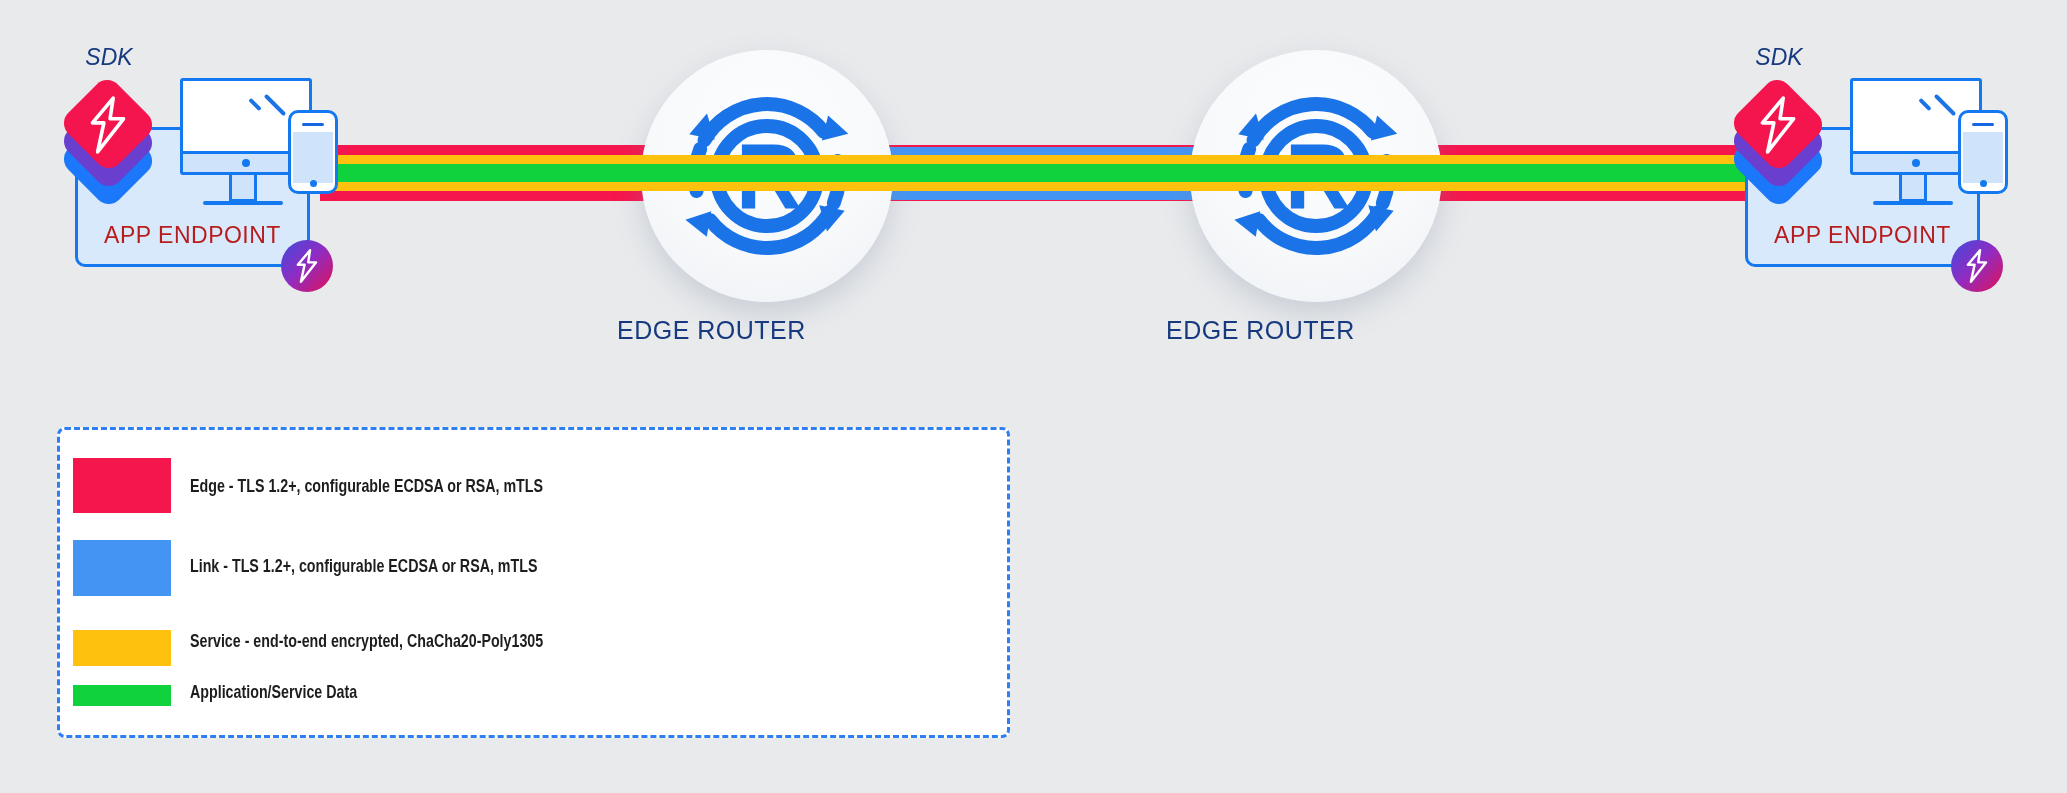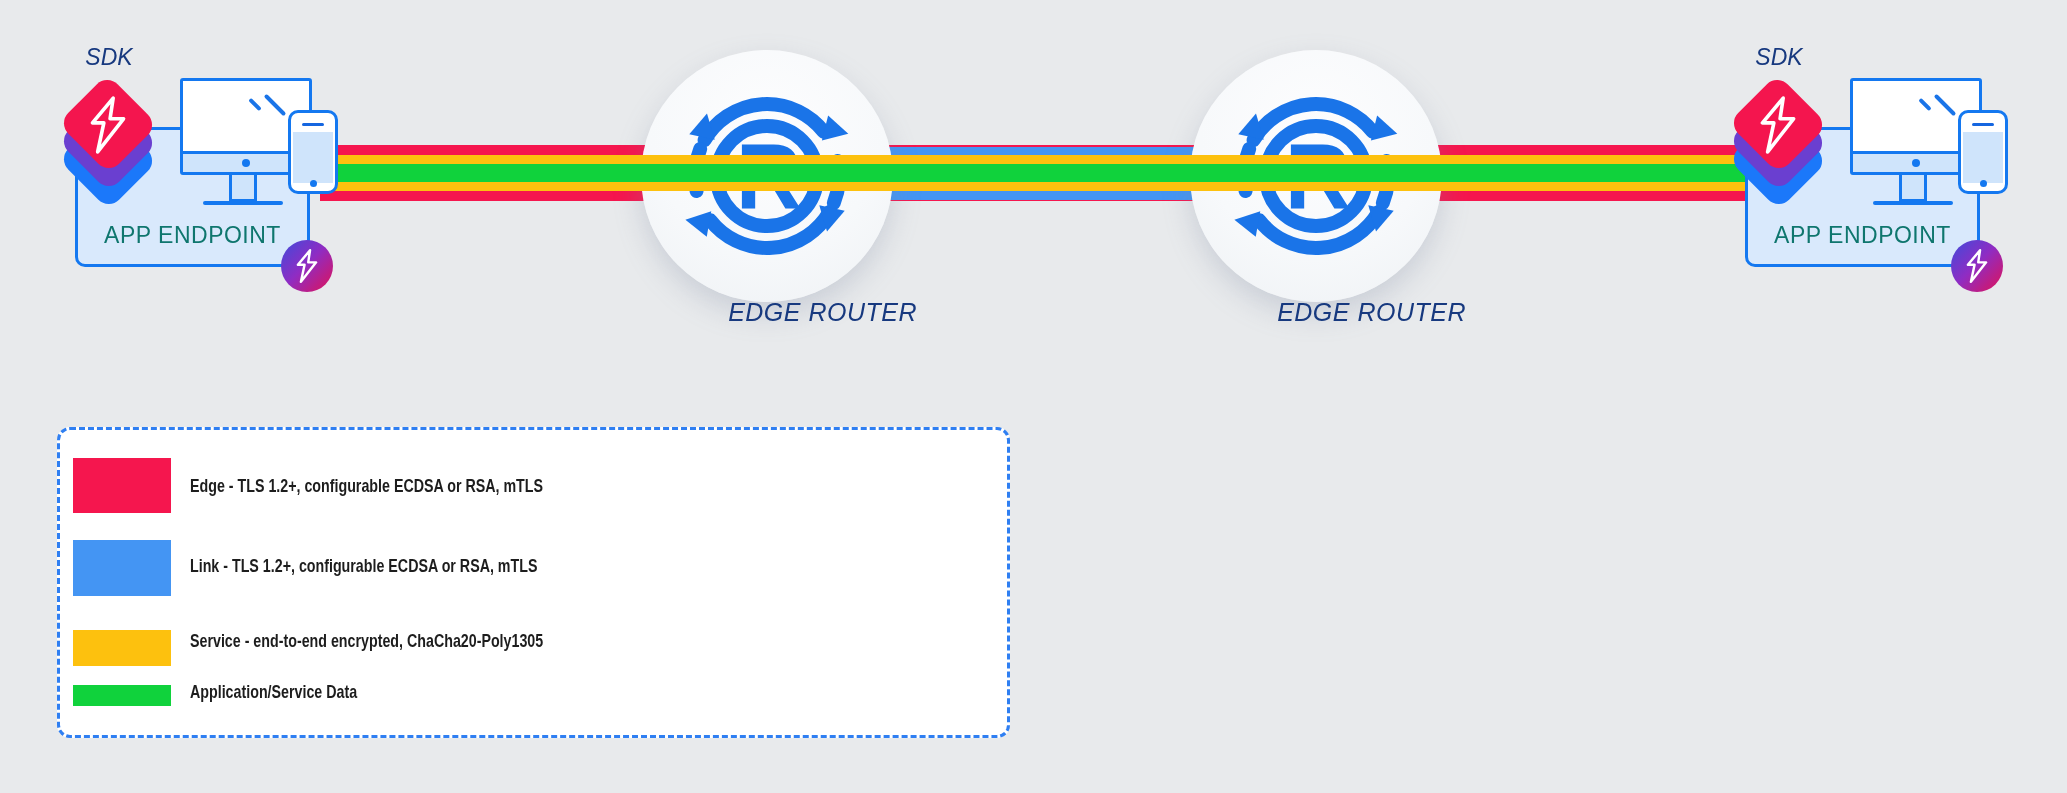--- a/index.html
+++ b/index.html
@@ -8,31 +8,31 @@
 
   
   .stripe{position:absolute;}
   .z1{z-index:1}.z2{z-index:2}.z5{z-index:5}
 
   
   .router-circle{position:absolute;top:50px;width:252px;height:252px;border-radius:50%;
     background:radial-gradient(circle at 50% 32%, #fdfdfe 0%, #f7f9fb 55%, #eef1f4 100%);
     box-shadow:0 12px 28px rgba(125,138,160,.28);z-index:3;}
   .router-icon{position:absolute;left:21px;top:21px;}
-  .router-label{position:absolute;top:298px;width:300px;text-align:right;
-    font-size:25px;letter-spacing:.5px;color:#17397f;z-index:6;font-style:italic;}
+  .router-label{position:absolute;top:316px;width:300px;text-align:left;
+    font-size:25px;letter-spacing:.5px;color:#17397f;z-index:6;}
 
   
   .endpoint{position:absolute;top:0;width:400px;height:320px;z-index:6;}
   .sdk-label{position:absolute;left:64px;top:44px;width:90px;text-align:center;
     font-size:23px;color:#17397f;font-style:italic;}
   .ep-box{position:absolute;left:75px;top:127px;width:235px;height:140px;box-sizing:border-box;
     background:#d9e9fc;border:3px solid #1478f0;border-radius:10px;}
   .ep-title{position:absolute;top:92px;width:100%;text-align:center;font-size:23px;
-    letter-spacing:.5px;color:#0f766e;}
+    letter-spacing:.5px;color:#b91c1c;}
   .monitor{position:absolute;left:180px;top:78px;width:132px;height:97px;box-sizing:border-box;
     background:#ffffff;border:3px solid #1478f0;border-radius:3px;}
   .chin{position:absolute;left:0;bottom:0;width:100%;height:21px;box-sizing:border-box;
     background:#cfe4fb;border-top:3px solid #1478f0;}
   .mdot{position:absolute;left:50%;top:50%;width:8px;height:8px;margin:-4px 0 0 -4px;
     border-radius:50%;background:#1478f0;}
   .shine{position:absolute;width:4px;background:#1a74e8;border-radius:2px;transform:rotate(-45deg);}
   .sh1{left:70px;top:16px;height:15px;}
   .sh2{left:90px;top:10px;height:28px;}
   .stand{position:absolute;left:229px;top:175px;width:28px;height:27px;box-sizing:border-box;
@@ -47,21 +47,21 @@
     border-radius:50%;background:#1478f0;}
   .diamond{position:absolute;left:72px;width:72px;height:72px;border-radius:15px;
     transform:rotate(45deg) scale(1,.97);}
   .bolt-big{position:absolute;left:88px;top:96px;}
   .badge{position:absolute;left:281px;top:240px;width:52px;height:52px;border-radius:50%;
     background:linear-gradient(135deg,#3f4bdb 0%,#8f2cc3 48%,#e01256 100%);z-index:3;
     display:flex;align-items:center;justify-content:center;}
 
   
   .legend{position:absolute;left:57px;top:427px;width:953px;height:311px;box-sizing:border-box;
-    background:#ffffff;border:3px dashed #2f7ff2;border-radius:13px;z-index:6;}
+    background:#ffffff;border:3px dashed #2f7ff2;border-radius:8px;z-index:6;}
   .swatch{position:absolute;left:13px;width:98px;}
   .lg-text{position:absolute;left:130px;height:26px;font-size:19px;font-weight:700;color:#1d1d1d;
     white-space:nowrap;transform:scaleX(.75);transform-origin:0 50%;}
 </style>
 </head>
 <body>
 
 <div class="canvas">
 
   <div class="stripe z1" style="left: 320px; top: 145px; width: 1430px; height: 10px; background: rgb(245, 22, 78);"></div>

